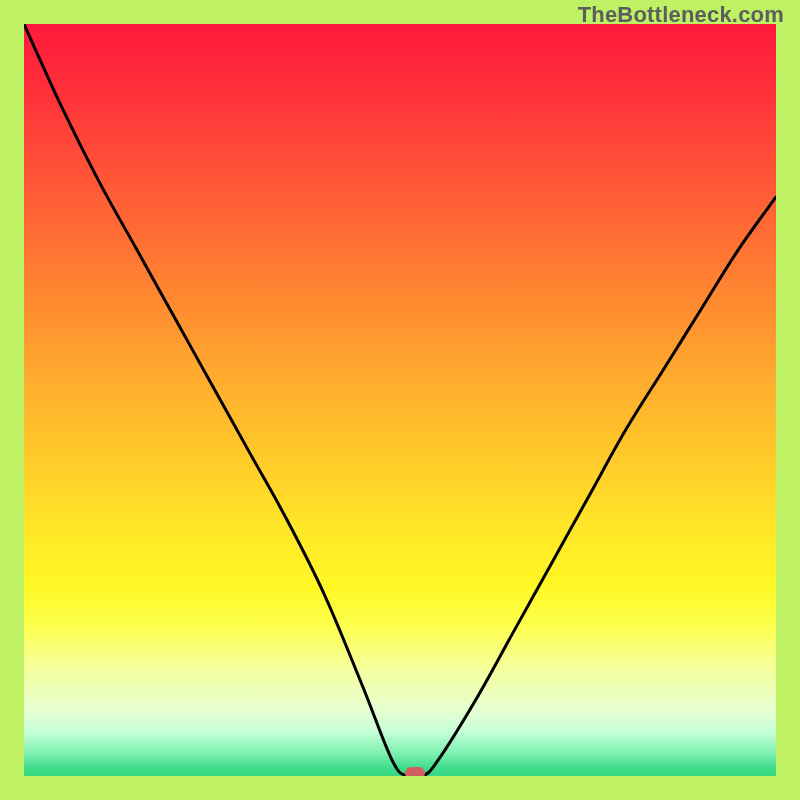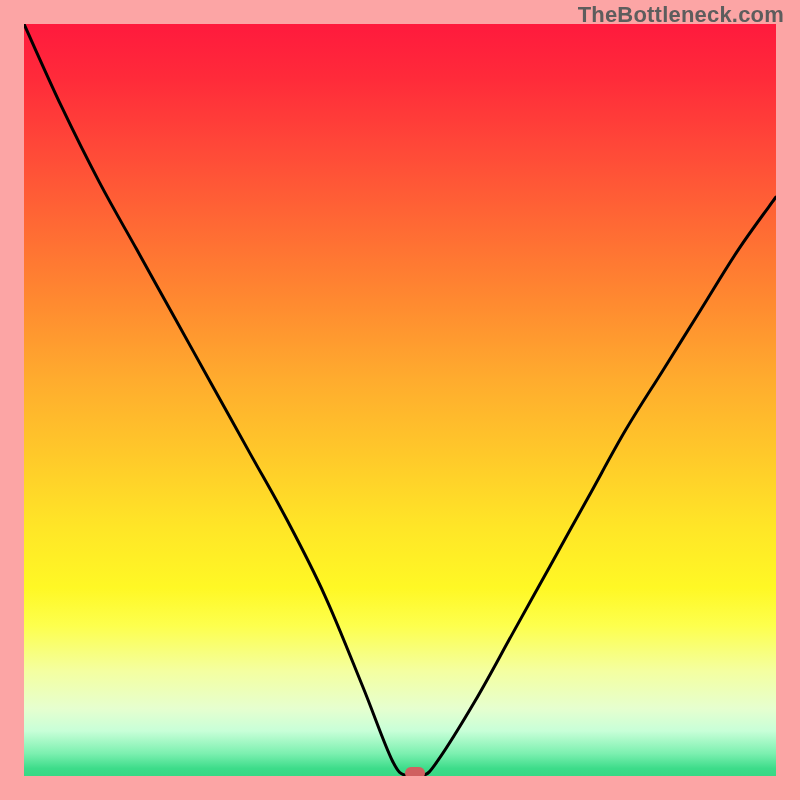--- a/index.html
+++ b/index.html
@@ -8,21 +8,21 @@
     width: 800px;
     height: 800px;
     background: #000;
     font-family: Arial, Helvetica, sans-serif;
     overflow: hidden;
   }
   .frame {
     position: relative;
     width: 800px;
     height: 800px;
-    background: #fca5a5;
+    background: #bef264;
   }
   .watermark {
     position: absolute;
     top: 2px;
     right: 16px;
     font-size: 22px;
     font-weight: bold;
     color: #5d5d5d;
     letter-spacing: 0.2px;
     z-index: 10;

